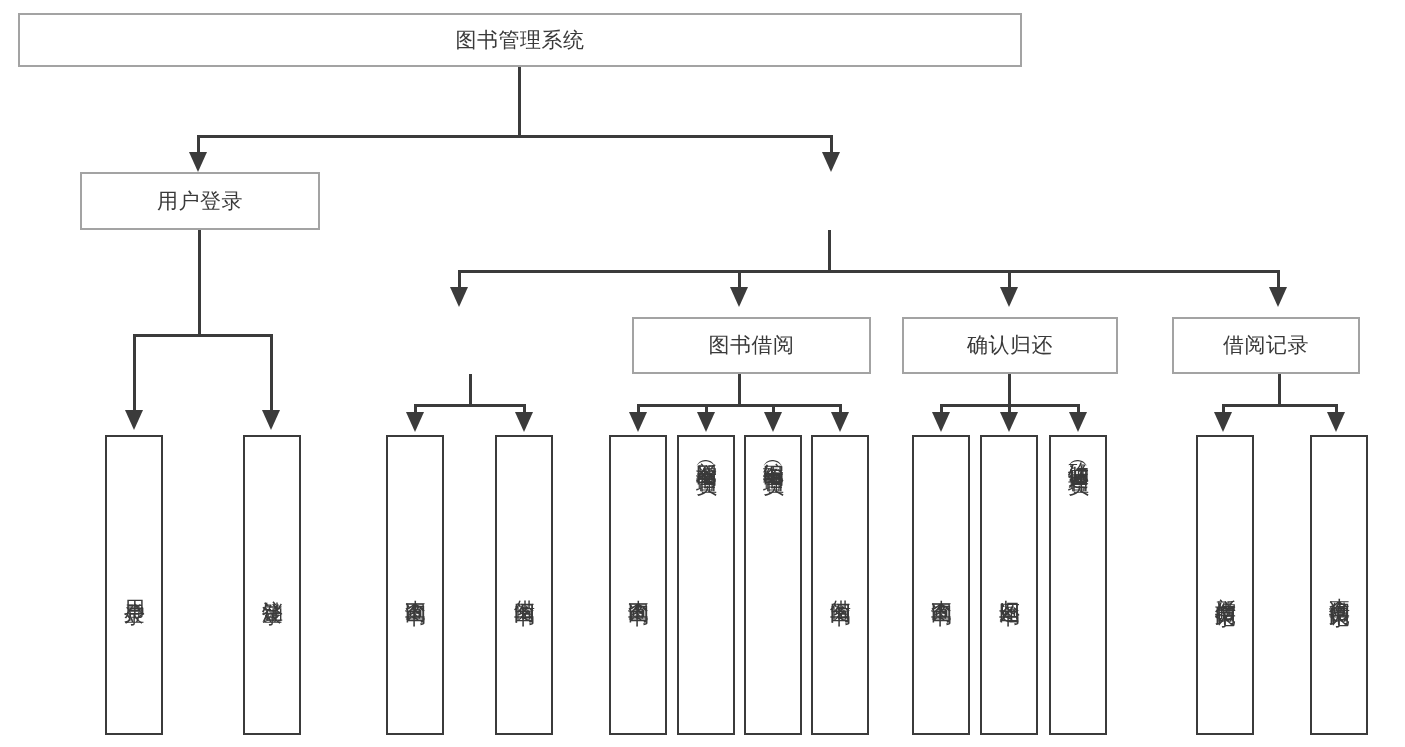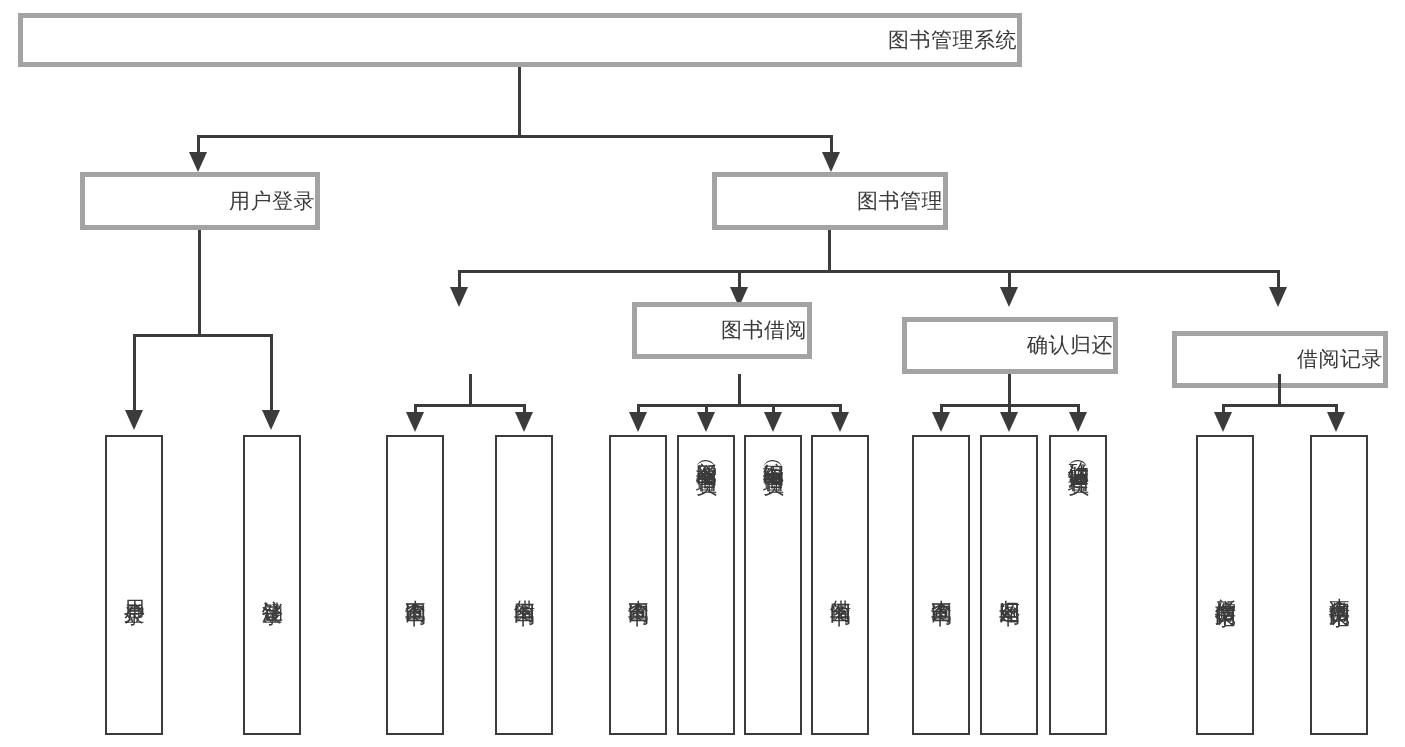--- a/index.html
+++ b/index.html
@@ -12,24 +12,24 @@
     width:1405px;
     height:747px;
     background:#ffffff;
     overflow:hidden;
   }
   
   .node{
     position:absolute;
     box-sizing:border-box;
     background:#ffffff;
-    border:5px solid #a3a3a3;
+    border:2px solid #a3a3a3;
     display:flex;
     align-items:center;
-    justify-content:flex-end;
+    justify-content:center;
     text-align:center;
   }
   .node .label{
     font-size:21px;
     line-height:1.15;
     color:#3a3a3a;
     letter-spacing:0.5px;
     white-space:nowrap;
   }
   
@@ -94,50 +94,47 @@
   <div class="hline" style="left:197px;top:135px;width:636px;height:3px;"></div>
 
   <div class="vline" style="left:197px;top:135px;width:3px;height:20px;"></div>
   <div class="arrow" style="left:189px;top:152px;"></div>
 
   <div class="vline" style="left:830px;top:135px;width:3px;height:20px;"></div>
   <div class="arrow" style="left:822px;top:152px;"></div>
 
   <div class="node" style="left:80px;top:172px;width:240px;height:58px;">
     <span class="label">用户登录</span>
-  </div>
-  <div class="node" style="left:712px;top:172px;width:236px;height:58px;">
-    <span class="label">图书管理</span>
   </div>
 
   <div class="vline" style="left:198px;top:230px;width:3px;height:106px;"></div>
   <div class="hline" style="left:133px;top:334px;width:140px;height:3px;"></div>
   <div class="vline" style="left:133px;top:334px;width:3px;height:78px;"></div>
   <div class="arrow" style="left:125px;top:410px;"></div>
   <div class="vline" style="left:270px;top:334px;width:3px;height:78px;"></div>
   <div class="arrow" style="left:262px;top:410px;"></div>
 
   <div class="vline" style="left:828px;top:230px;width:3px;height:42px;"></div>
   <div class="hline" style="left:458px;top:270px;width:822px;height:3px;"></div>
   <div class="vline" style="left:458px;top:270px;width:3px;height:20px;"></div>
   <div class="arrow" style="left:450px;top:287px;"></div>
   <div class="vline" style="left:738px;top:270px;width:3px;height:20px;"></div>
   <div class="arrow" style="left:730px;top:287px;"></div>
   <div class="vline" style="left:1008px;top:270px;width:3px;height:20px;"></div>
   <div class="arrow" style="left:1000px;top:287px;"></div>
   <div class="vline" style="left:1277px;top:270px;width:3px;height:20px;"></div>
   <div class="arrow" style="left:1269px;top:287px;"></div>
 
-  <div class="node" style="left:632px;top:302px;width:180px;height:57px;">
+  <div class="node" style="left:632px;top:317px;width:239px;height:57px;">
     <span class="label">图书借阅</span>
   </div>
   <div class="node" style="left:902px;top:317px;width:216px;height:57px;">
     <span class="label">确认归还</span>
   </div>
-  <div class="node" style="left:1172px;top:331px;width:216px;height:57px;">
+  <div class="node" style="left:1172px;top:317px;width:188px;height:57px;">
     <span class="label">借阅记录</span>
   </div>
 
   <div class="vline" style="left:469px;top:374px;width:3px;height:32px;"></div>
   <div class="hline" style="left:414px;top:404px;width:112px;height:3px;"></div>
   <div class="vline" style="left:414px;top:404px;width:3px;height:10px;"></div>
   <div class="arrow" style="left:406px;top:412px;"></div>
   <div class="vline" style="left:523px;top:404px;width:3px;height:10px;"></div>
   <div class="arrow" style="left:515px;top:412px;"></div>
 

